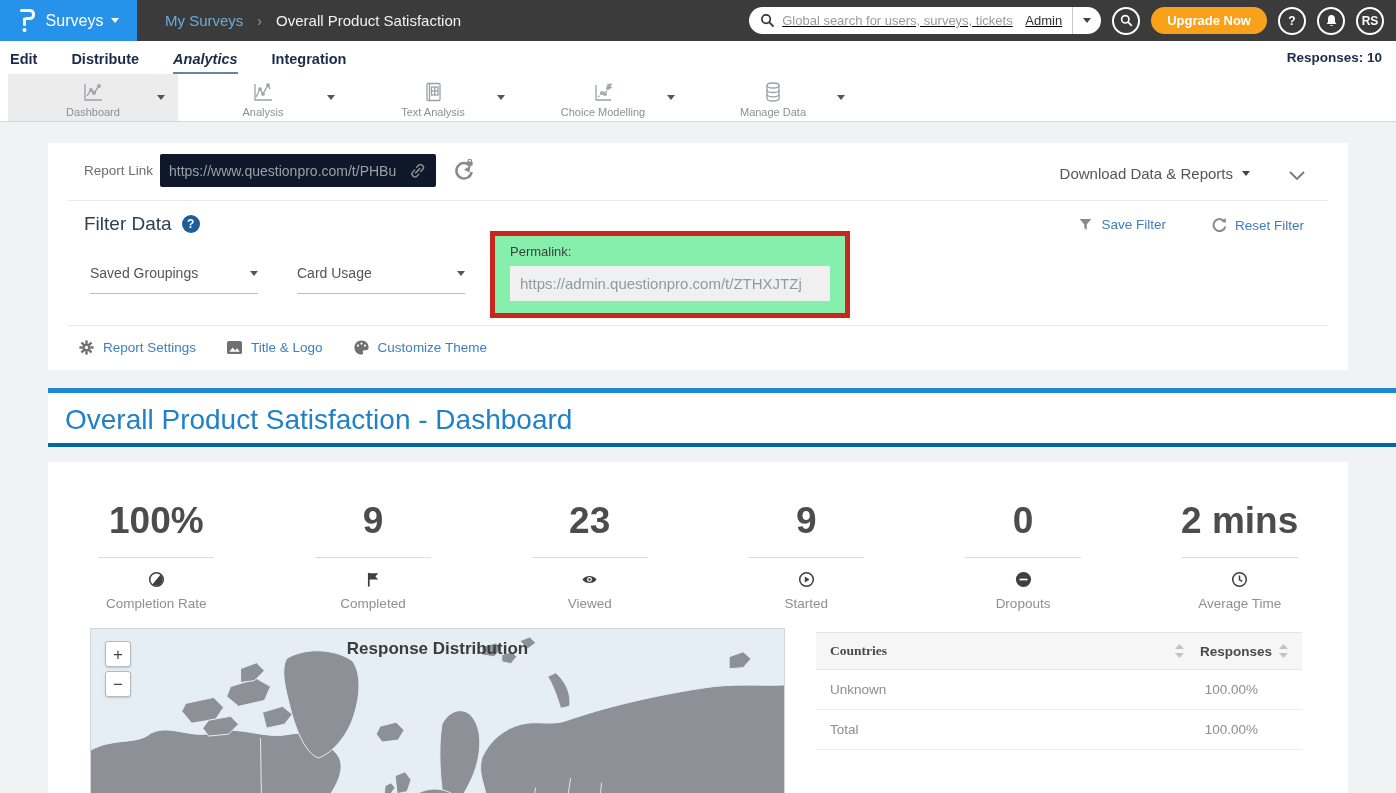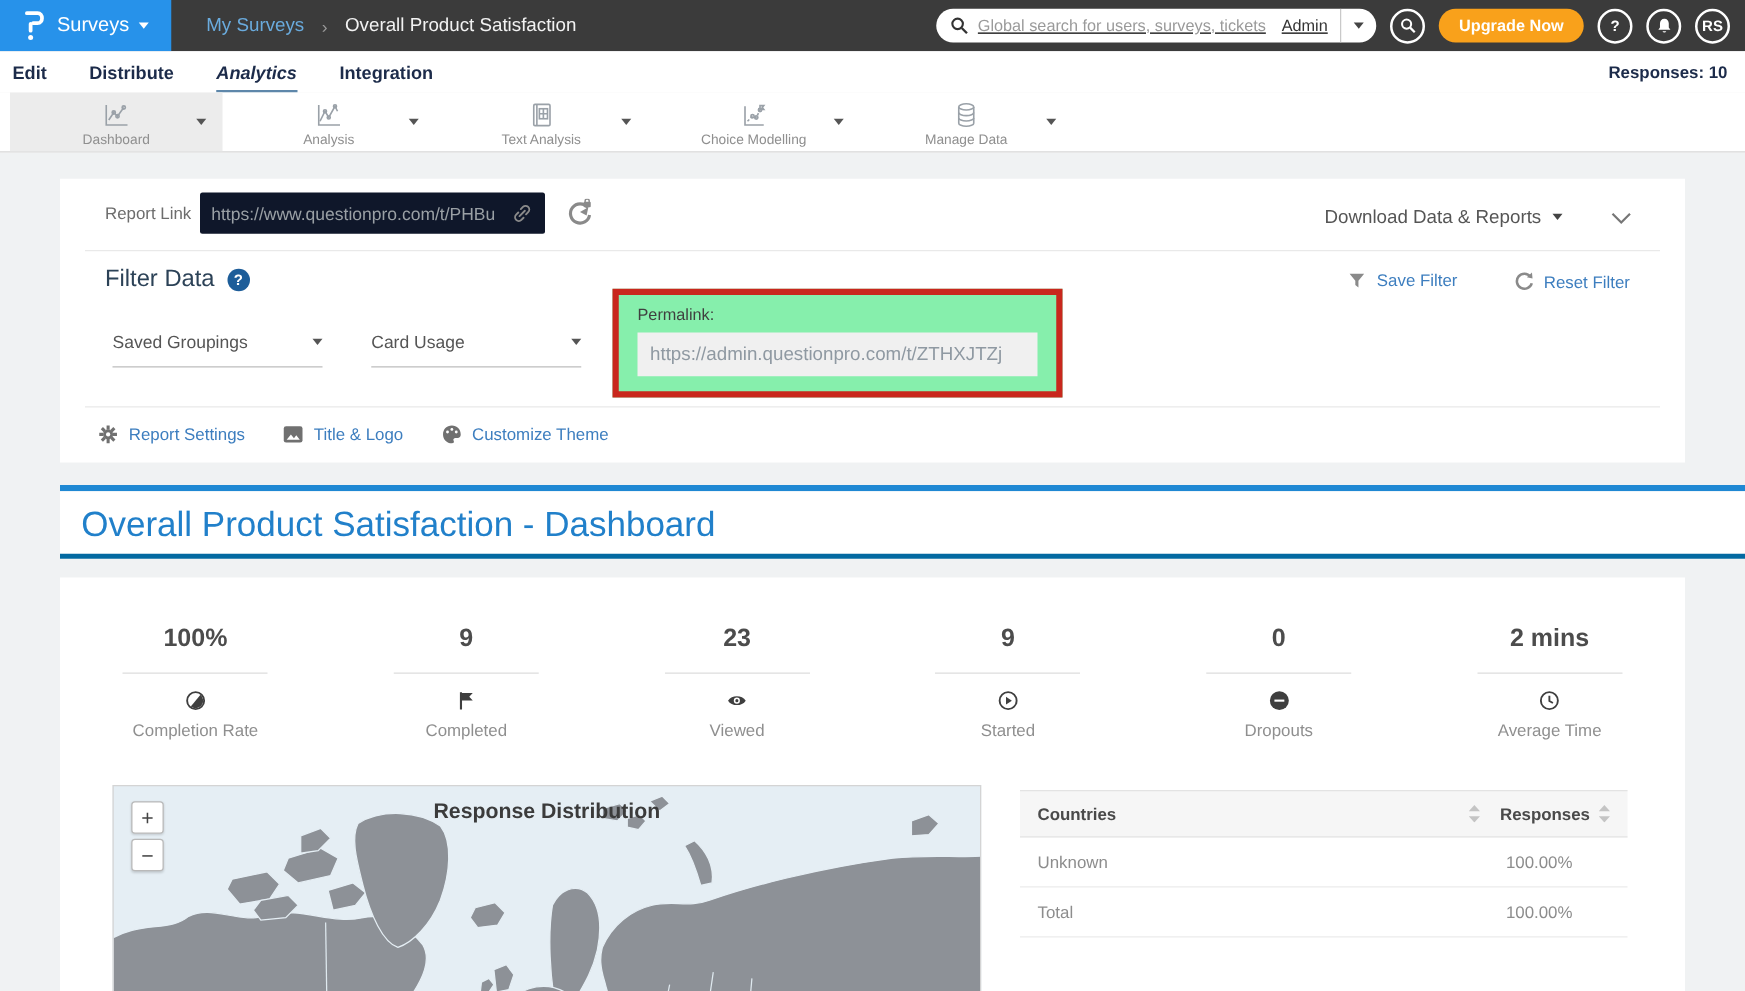--- a/index.html
+++ b/index.html
@@ -64,41 +64,41 @@
 
   
   .blue-bar { position:absolute; left:48px; top:388px; width:1348px; height:5px; background:#1f88d3; }
   .title-band { position:absolute; left:48px; top:393px; width:1348px; height:54px; background:#fff; border-bottom:4px solid #0369a1; }
   .title-band h1 { margin:0; padding:11px 0 0 17px; font-size:28px; color:#2180ca; font-weight:500; }
 
   
   .dash-panel { position:absolute; left:48px; top:462px; width:1300px; height:331px; background:#fff; }
   .stats { display:flex; padding-top:38px; }
   .stat { flex:1; text-align:center; }
-  .stat-value { font-size:20px; font-weight:bold; color:#4c4c4c; }
+  .stat-value { font-size:37px; font-weight:bold; color:#4c4c4c; }
   .stat-divider { width:116px; height:1px; background:#ddd; margin:15px auto 13px; }
   .stat-label { display:flex; justify-content:center; align-items:center; gap:8px; color:#8f8f8f; font-size:13.5px;flex-direction:column; }
   .stat-icon { width:17px; height:17px; }
 
   
   .map-card { position:absolute; left:42px; top:166px; width:695px; height:240px; background:#e5eef4; border:1px solid #d4d4d4; overflow:hidden; }
   .map-title { position:absolute; left:0; right:0; top:10px; text-align:center; font-weight:bold; font-size:17px; color:#3b3b3b; z-index:2; }
   .map-zoom { position:absolute; left:14px; top:12px; z-index:3; display:flex; flex-direction:column; gap:4px; }
   .zoom-btn { width:26px; height:26px; background:#fff; border:1px solid #b9b9b9; border-radius:3px; font-size:17px; color:#444; cursor:pointer; box-shadow:0 1px 2px rgba(0,0,0,.15); font-family:inherit; line-height:1; }
   .map-svg { position:absolute; left:0; top:0; width:100%; height:100%; }
 
   
   .countries-table { position:absolute; left:768px; top:170px; width:486px; background:#fff; }
   .t-head { display:flex; align-items:center; height:38px; background:#f6f6f6; border-top:1px solid #e3e3e3; border-bottom:1px solid #e3e3e3; font-weight:bold; color:#4a4a4a; font-size:13.5px; padding:0 14px; }
   .t-row { display:flex; align-items:center; height:40px; border-bottom:1px solid #ececec; color:#8d8d8d; font-size:13.5px; padding:0 14px; }
   .t-val { margin-left:auto; margin-right:30px; }
   .sort-icon { cursor:pointer; display:inline-flex; }
   .sort-icon.first { margin-left:auto; }
   .resp-head { margin-left:16px; margin-right:7px; cursor:pointer; }
-  .countries-head { cursor:pointer; }
+  .countries-head { cursor:pointer;font-family:Liberation Serif, serif; }
 </style>
 </head>
 <body>
 
 <div class="screen">
 
   <header class="topbar">
     <div class="brand">
       <svg width="20" height="27" viewBox="0 0 20 27">
         <path d="M3.5 3.5 H12 C16.8 3.5 16.8 11.5 12 11.5 H8.5" fill="none" stroke="#fff" stroke-width="3" stroke-linecap="round"></path>

